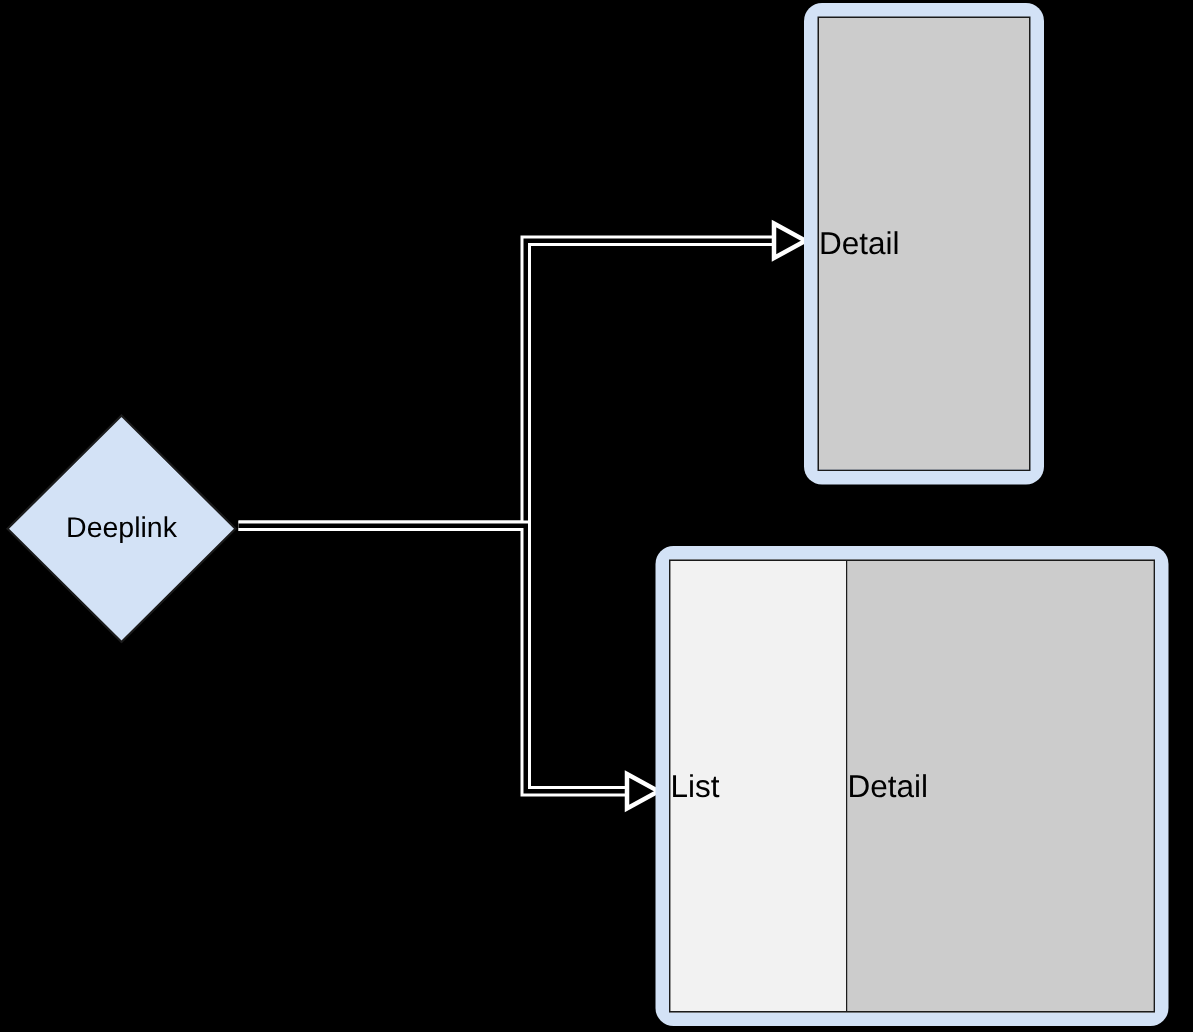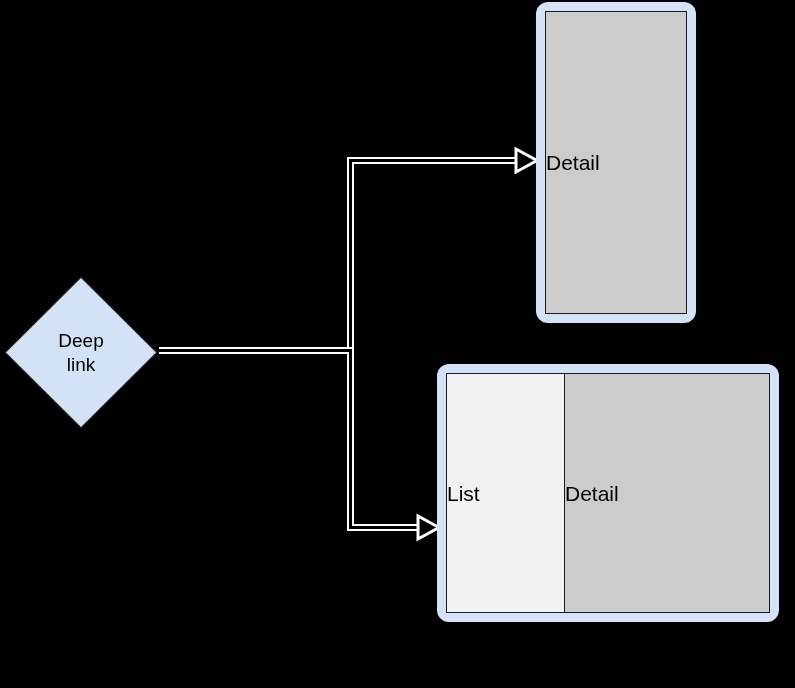--- a/index.html
+++ b/index.html
@@ -27,21 +27,21 @@
     height: 153px;
   }
   .diamond-shape {
     position: absolute;
     inset: 0;
   }
   .diamond-label {
     position: absolute;
     inset: 0;
     display: flex;
-    flex-direction: column;
+    flex-direction: row;
     align-items: center;
     justify-content: center;
     color: #000000;
     font-size: 19px;
     line-height: 24px;
     text-align: center;
     pointer-events: none;
   }
 
   
@@ -55,21 +55,21 @@
   .device.phone {
     left: 536px;
     top: 2px;
     width: 160px;
     height: 321px;
   }
   .device.tablet {
     left: 437px;
     top: 364px;
     width: 342px;
-    height: 258px;
+    height: 320px;
   }
   .screen {
     position: relative;
     width: 100%;
     height: 100%;
     border: 1px solid #1b1b1b;
     box-sizing: border-box;
     display: flex;
     overflow: hidden;
     background: #cccccc;

